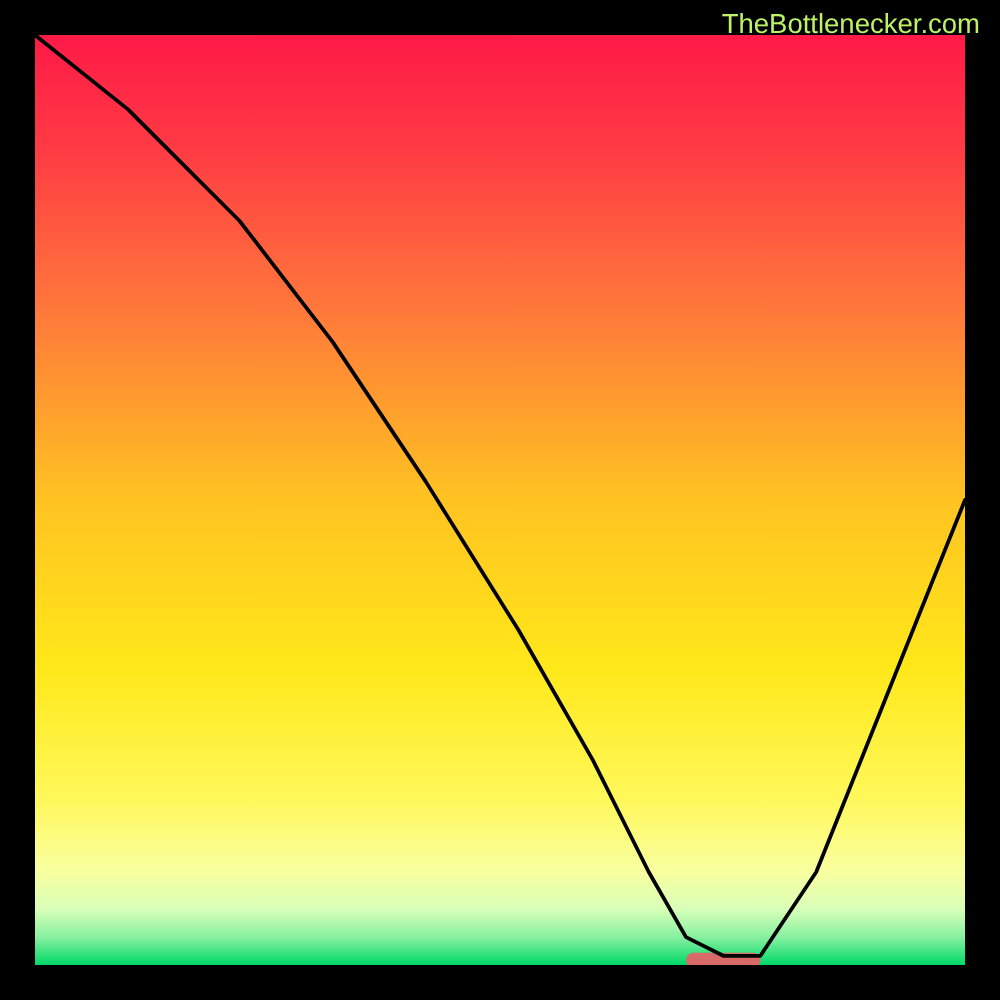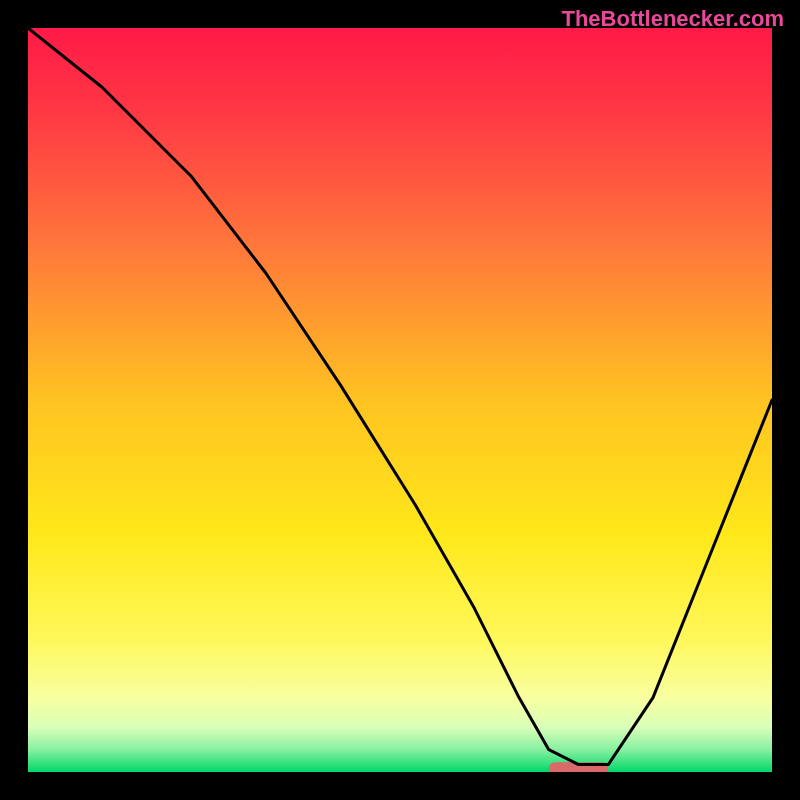--- a/index.html
+++ b/index.html
@@ -8,23 +8,23 @@
     width: 800px;
     height: 800px;
     background: #000;
     position: relative;
     font-family: Arial, sans-serif;
   }
   .watermark {
     position: absolute;
     top: 6px;
     right: 16px;
-    color: #ec4899;
+    color: #bef264;
     font-size: 22px;
-    font-weight: 700;
+    font-weight: 400;
     z-index: 10;
   }
   .chart-area {
     position: absolute;
     left: 28px;
     top: 28px;
     width: 744px;
     height: 744px;
   }
   .chart-area svg {

